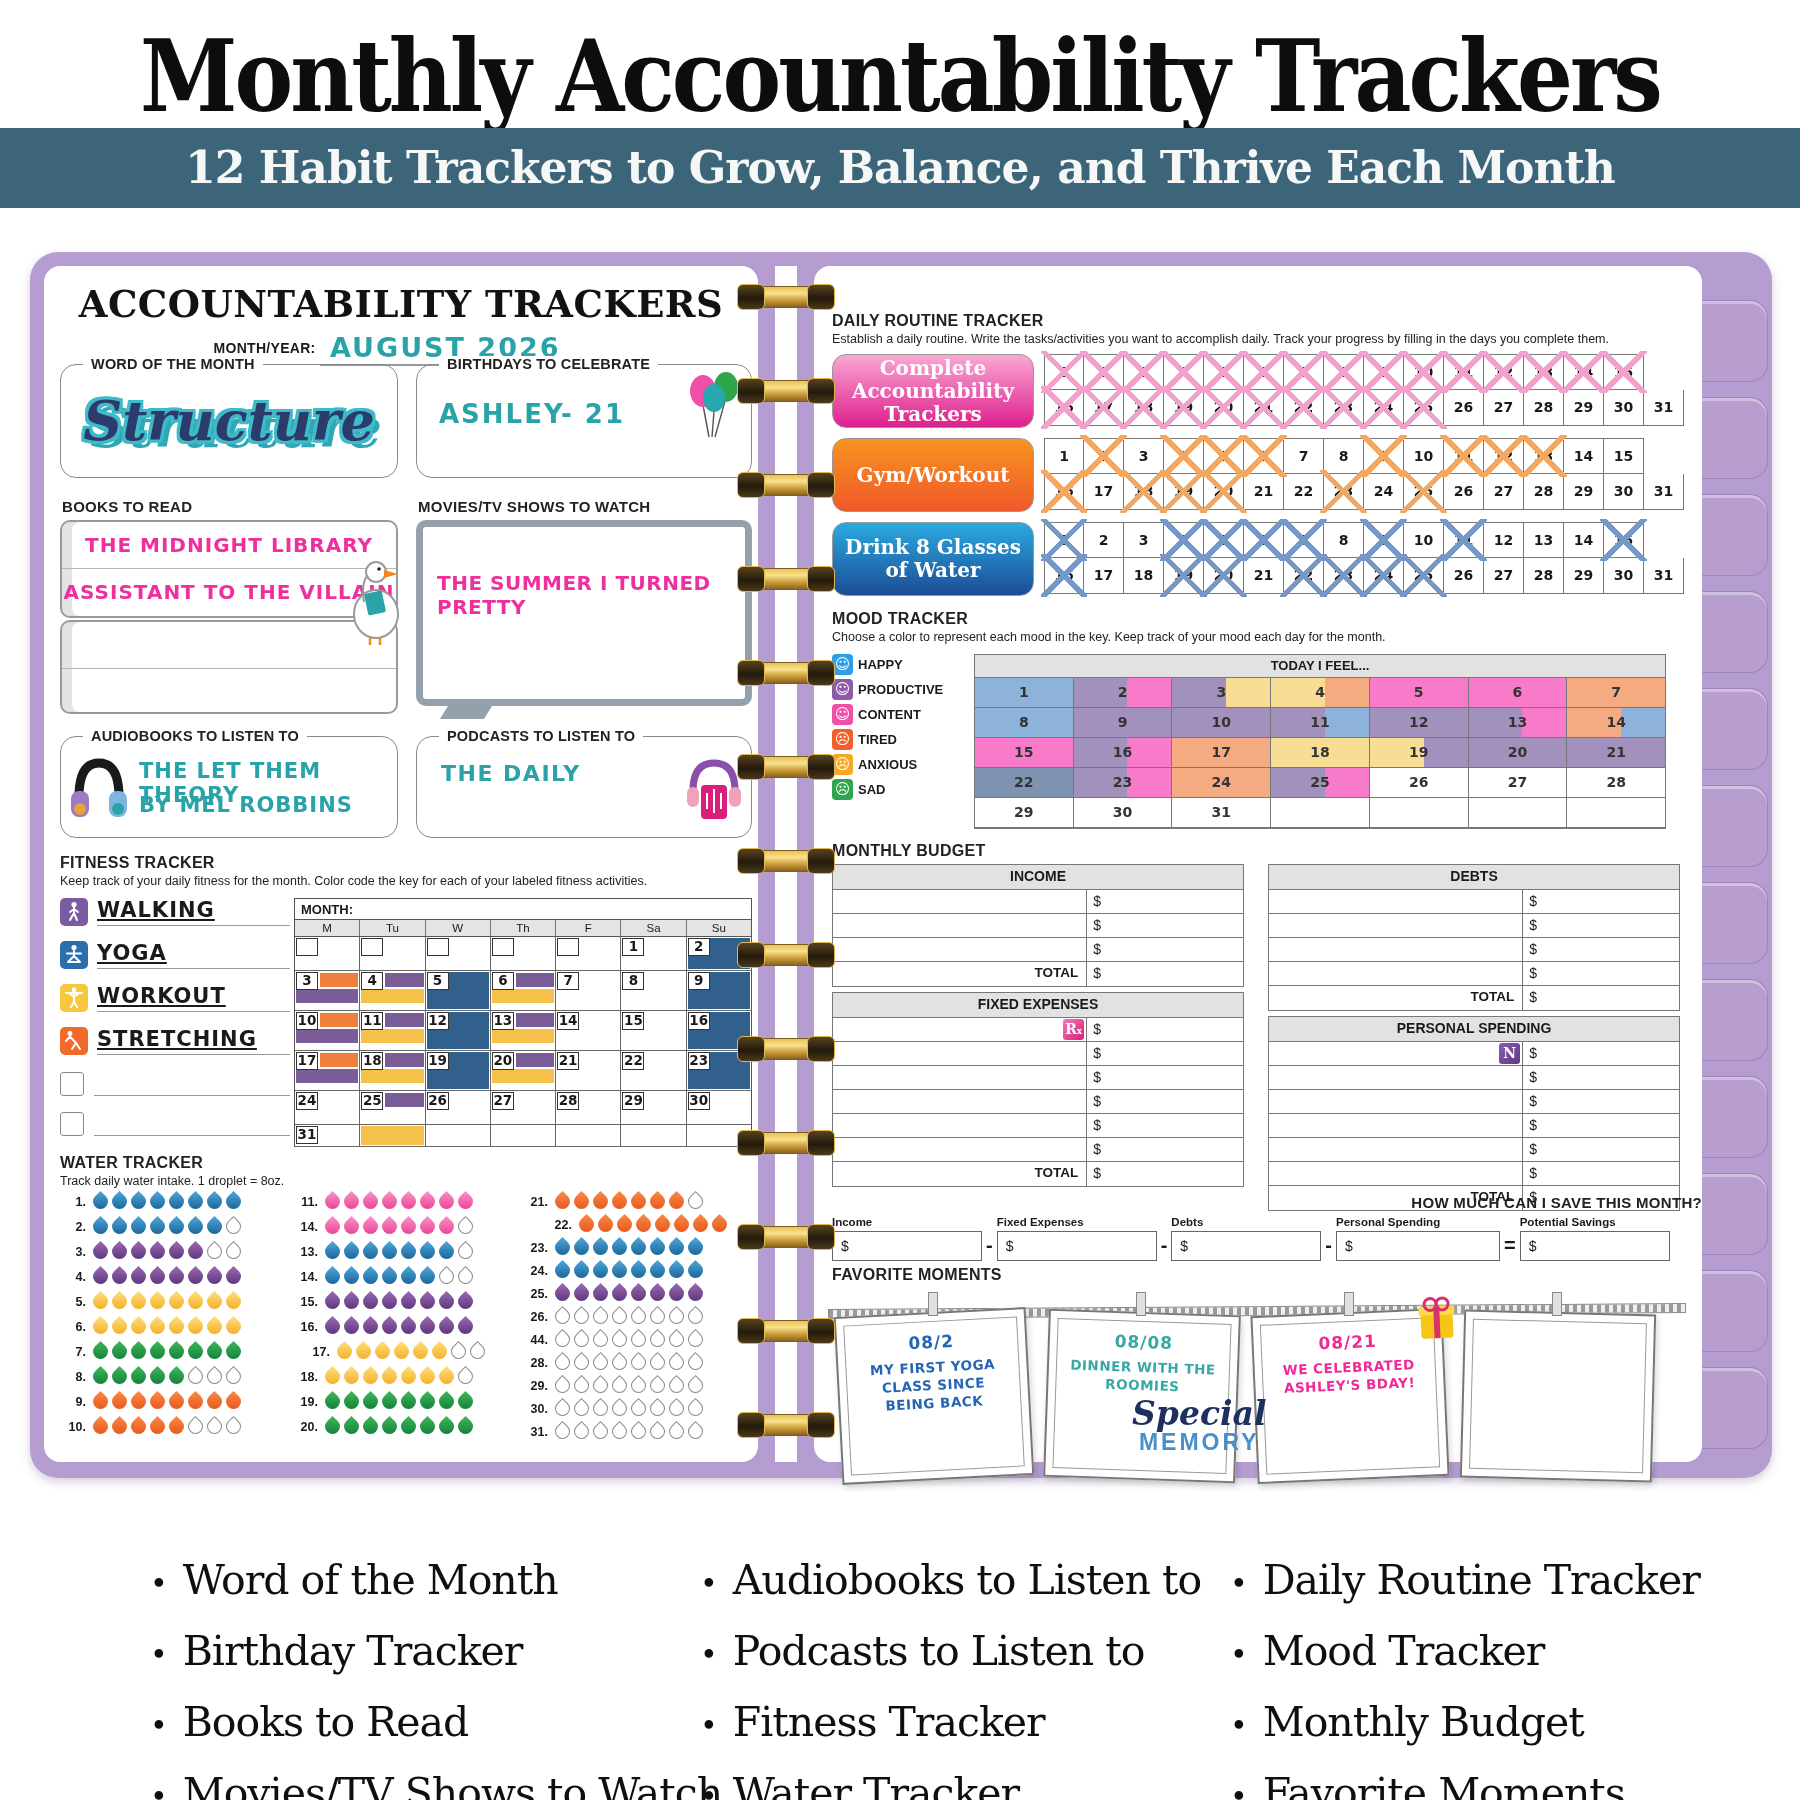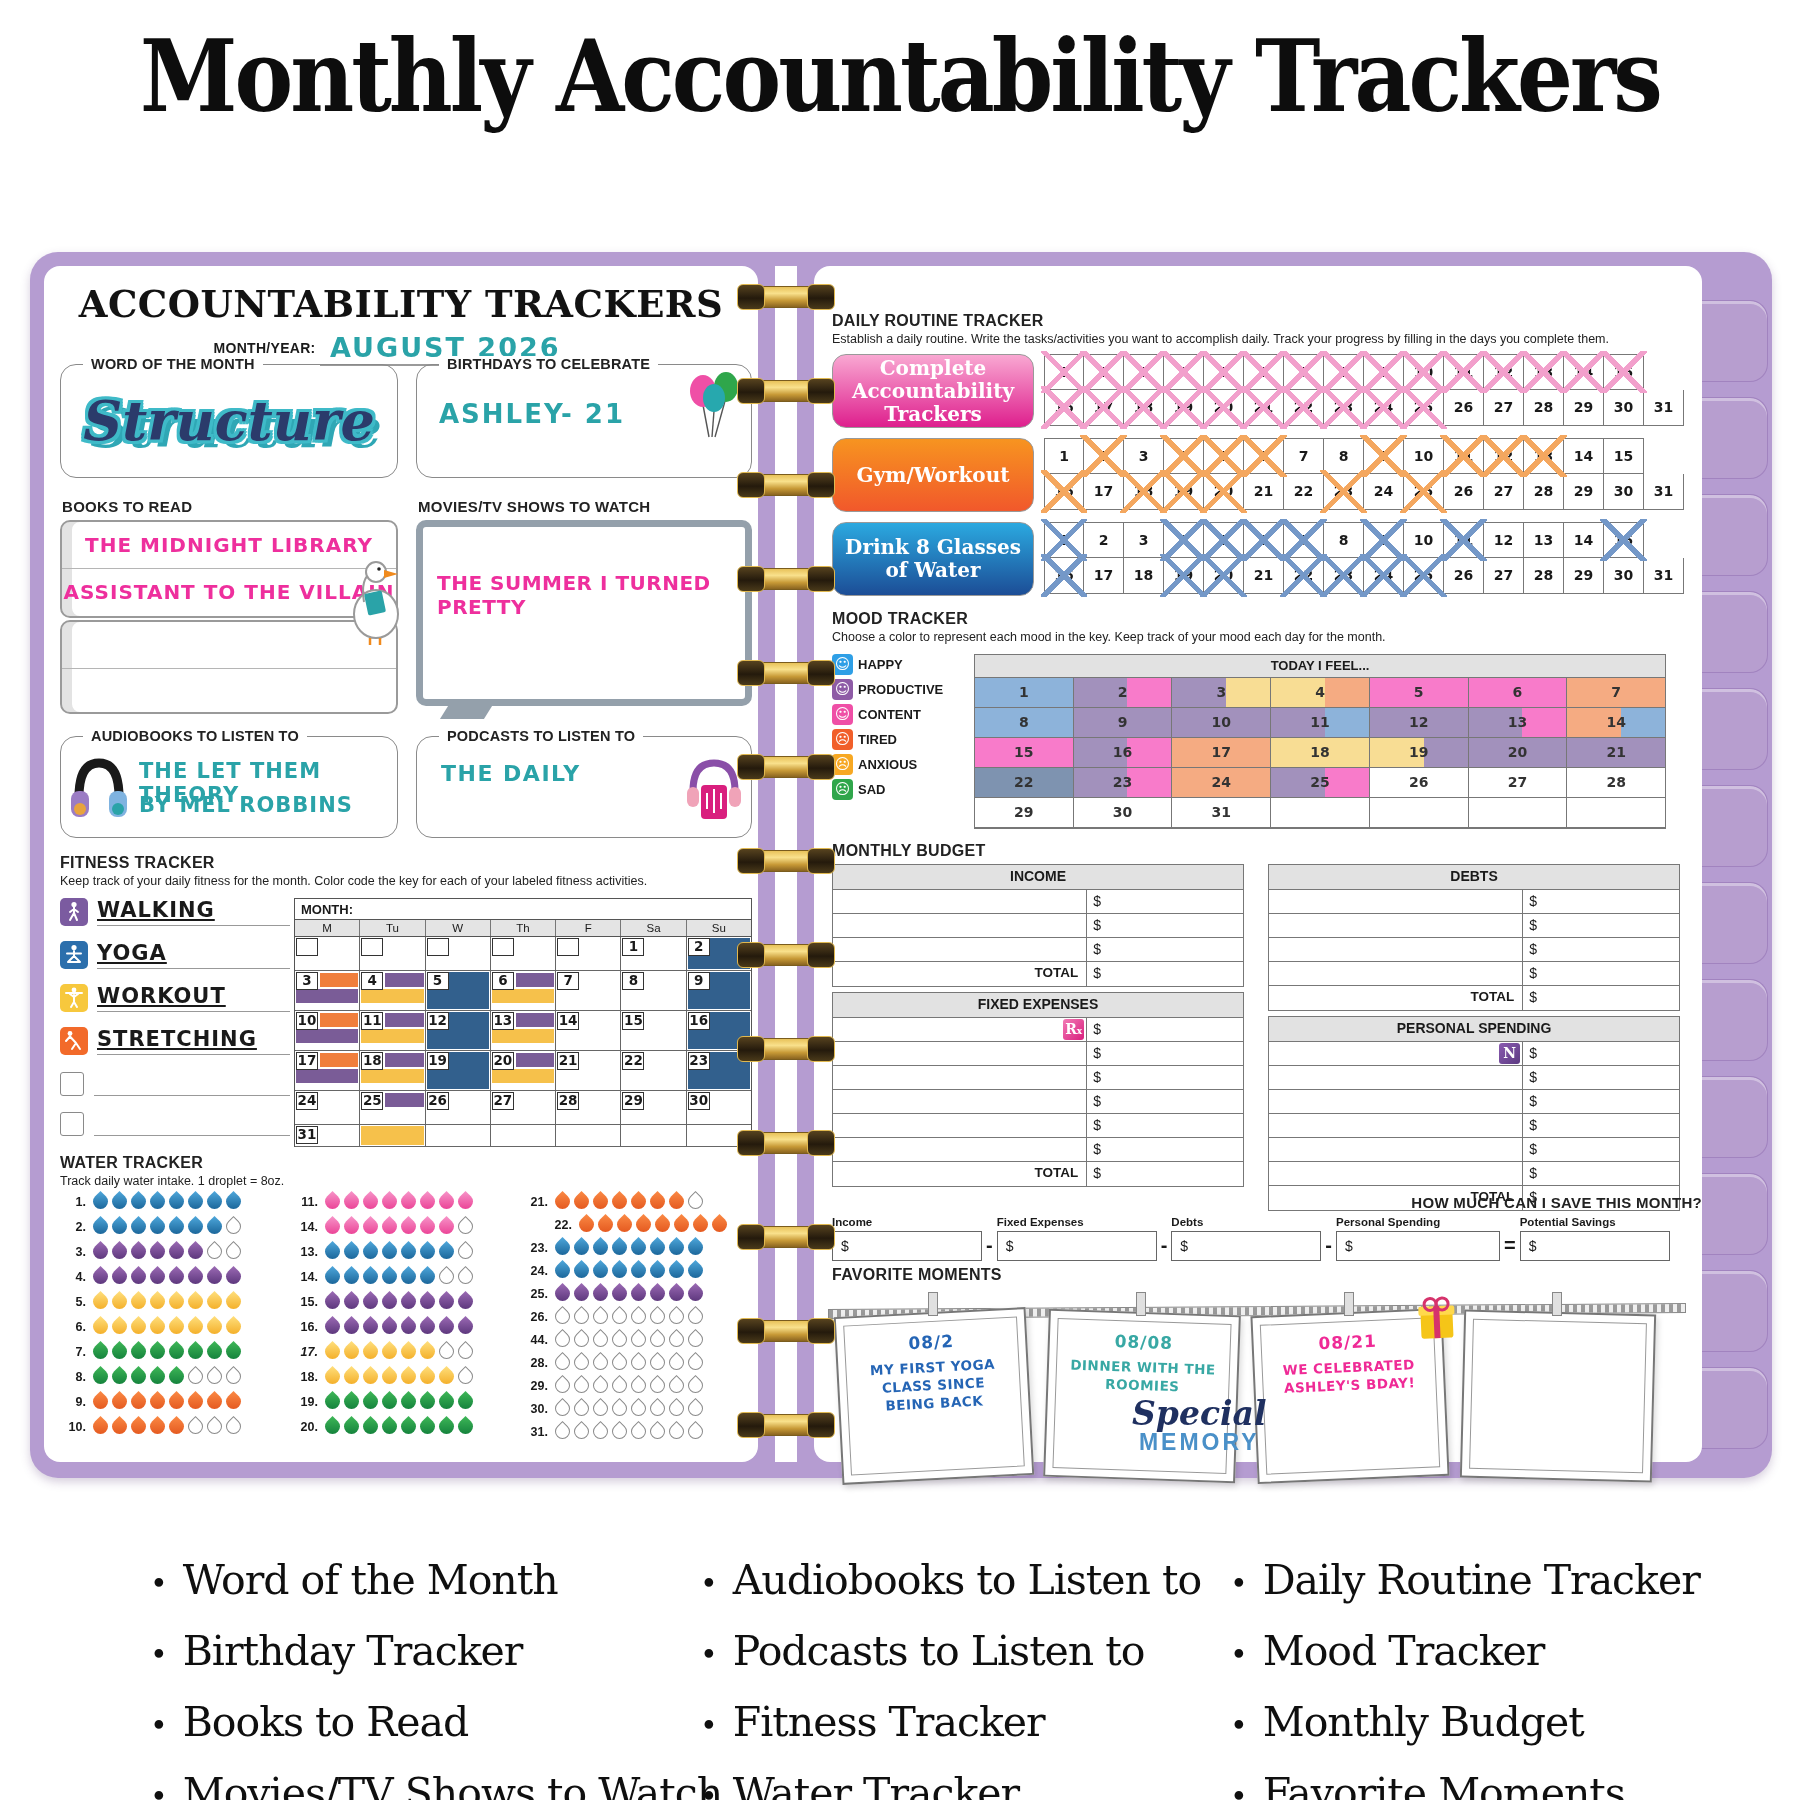--- a/index.html
+++ b/index.html
@@ -135,20 +135,23 @@
   .bcol{position:absolute;top:0;}
   .bitem{display:flex;align-items:baseline;margin-bottom:23px;font-family:"DejaVu Serif",serif;
     font-size:41px;color:#0f0f0f;letter-spacing:-1px;}
   .bitem .dot{font-size:30px;margin-right:16px;}
 </style>
 </head>
 <body>
 
 <div class="canvas">
   <div class="main-title">Monthly Accountability Trackers</div>
+  <div class="banner">
+    <span>12 Habit Trackers to Grow, Balance, and Thrive Each Month</span>
+  </div>
 
   <div class="cover"></div>
   <div class="gutter-white"></div>
   <div id="tabs">
       <div class="tab" style="top: 300px;"></div>
       <div class="tab" style="top: 397px;"></div>
       <div class="tab" style="top: 494px;"></div>
       <div class="tab" style="top: 591px;"></div>
       <div class="tab" style="top: 688px;"></div>
       <div class="tab" style="top: 785px;"></div>
@@ -631,21 +634,21 @@
           <span class="wnum">16.</span>
           <span class="drop" style="background: linear-gradient(135deg, rgb(156, 107, 181), rgb(83, 47, 116));"></span>
           <span class="drop" style="background: linear-gradient(135deg, rgb(156, 107, 181), rgb(83, 47, 116));"></span>
           <span class="drop" style="background: linear-gradient(135deg, rgb(156, 107, 181), rgb(83, 47, 116));"></span>
           <span class="drop" style="background: linear-gradient(135deg, rgb(156, 107, 181), rgb(83, 47, 116));"></span>
           <span class="drop" style="background: linear-gradient(135deg, rgb(156, 107, 181), rgb(83, 47, 116));"></span>
           <span class="drop" style="background: linear-gradient(135deg, rgb(156, 107, 181), rgb(83, 47, 116));"></span>
           <span class="drop" style="background: linear-gradient(135deg, rgb(156, 107, 181), rgb(83, 47, 116));"></span>
           <span class="drop" style="background: linear-gradient(135deg, rgb(156, 107, 181), rgb(83, 47, 116));"></span>
         </div>
-        <div class="wrow" style="left: 248px; top: 1078px; font-style: italic;">
+        <div class="wrow" style="left: 260px; top: 1078px;">
           <span class="wnum">17.</span>
           <span class="drop" style="background: linear-gradient(135deg, rgb(255, 224, 126), rgb(242, 168, 29));"></span>
           <span class="drop" style="background: linear-gradient(135deg, rgb(255, 224, 126), rgb(242, 168, 29));"></span>
           <span class="drop" style="background: linear-gradient(135deg, rgb(255, 224, 126), rgb(242, 168, 29));"></span>
           <span class="drop" style="background: linear-gradient(135deg, rgb(255, 224, 126), rgb(242, 168, 29));"></span>
           <span class="drop" style="background: linear-gradient(135deg, rgb(255, 224, 126), rgb(242, 168, 29));"></span>
           <span class="drop" style="background: linear-gradient(135deg, rgb(255, 224, 126), rgb(242, 168, 29));"></span>
           <span class="drop empty"></span>
           <span class="drop empty"></span>
         </div>

